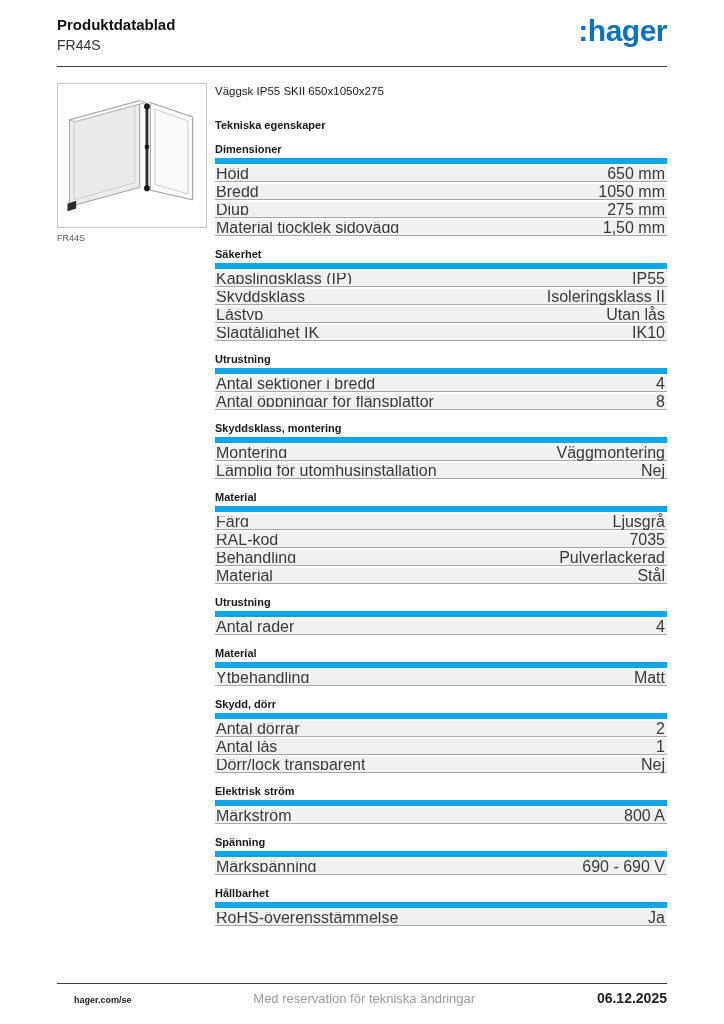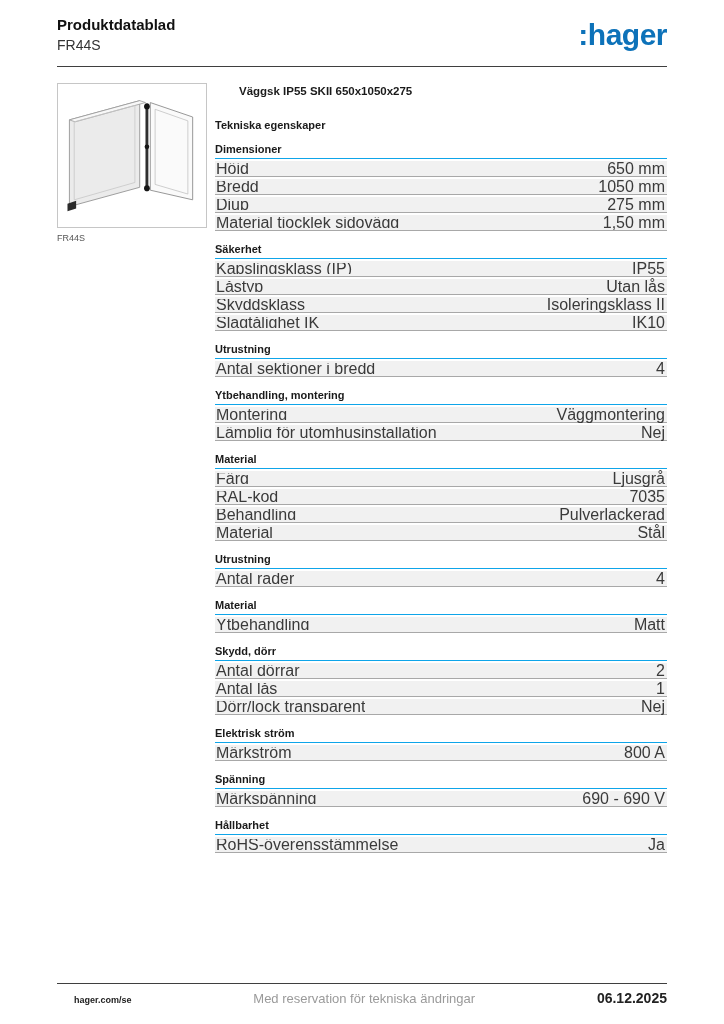--- a/index.html
+++ b/index.html
@@ -5,41 +5,41 @@
   * { margin:0; padding:0; box-sizing:border-box; }
   html,body { background:#e8e8e8; }
   body { font-family:"Liberation Sans", sans-serif; }
   .page {
     position:relative; width:724px; height:1024px; background:#ffffff;
     margin:0 auto; overflow:hidden; color:#1a1a1a;
   }
   .inner { padding:0 57px; }
 
   
-  .header { display:flex; justify-content:space-between; align-items:center; padding-top:16px; }
+  .header { display:flex; justify-content:space-between; align-items:flex-start; padding-top:16px; }
   .h-title { font-size:15px; font-weight:bold; color:#111; }
   .h-sub   { font-size:14px; color:#333; margin-top:4px; }
   .logo    { font-size:30px; font-weight:bold; line-height:1; letter-spacing:-0.5px; }
   .rule    { height:1px; background:#3f3f3f; }
   .header-rule { margin-top:13px; }
 
   
   .main { display:flex; margin-top:16px; }
   .aside { width:150px; flex:none; }
   .img-box { width:150px; height:145px; border:1px solid #c6c6c6; background:#fff;
              display:flex; align-items:center; justify-content:center; }
   .caption { font-size:9px; color:#555; margin-top:5px; }
 
   .specs { flex:1; padding-left:8px; min-width:0; }
-  .product-title    { font-size:11.5px; font-weight:bold; margin-top:2px;margin-left:24px; }
+  .product-title    { font-size:11.5px; font-weight:normal; margin-top:2px; }
   .product-subtitle { font-size:11px;  font-weight:bold; margin-top:22px; }
 
   .section { margin-top:12px; }
   .section-title { font-size:11px; font-weight:bold; line-height:13px; padding-bottom:2px;
-                   border-bottom:1px solid #0ea5e9; }
+                   border-bottom:6px solid #0ea5e9; }
   .spec-row { display:flex; justify-content:space-between; gap:10px;
               font-size:16px; line-height:11px; color:#3a3a3a;
               background:#f1f1f1; border-bottom:1px solid #a8a8a8;
               padding:2px 2px 2px 1px; margin-top:2px; }
   .spec-label { white-space:nowrap; overflow:hidden; text-overflow:ellipsis; }
   .spec-value { text-align:right; white-space:nowrap; }
 
   
   .footer { position:absolute; left:57px; right:57px; bottom:18px; }
   .footer-row { display:flex; justify-content:space-between; align-items:baseline; margin-top:6px;padding-left:17px; }
@@ -111,41 +111,45 @@
                 <span class="spec-value">1,50 mm</span>
               </div>
             </div>
             <div class="section">
               <div class="section-title">Säkerhet</div>
               <div class="spec-row">
                 <span class="spec-label">Kapslingsklass (IP)</span>
                 <span class="spec-value">IP55</span>
               </div>
               <div class="spec-row">
+                <span class="spec-label">Skyddsklass</span>
+                <span class="spec-value">Isoleringsklass II</span>
+              </div>
+              <div class="spec-row">
                 <span class="spec-label">Låstyp</span>
                 <span class="spec-value">Utan lås</span>
               </div>
               <div class="spec-row">
-                <span class="spec-label">Skyddsklass</span>
-                <span class="spec-value">Isoleringsklass II</span>
-              </div>
-              <div class="spec-row">
                 <span class="spec-label">Slagtålighet IK</span>
                 <span class="spec-value">IK10</span>
               </div>
             </div>
             <div class="section">
               <div class="section-title">Utrustning</div>
               <div class="spec-row">
                 <span class="spec-label">Antal sektioner i bredd</span>
                 <span class="spec-value">4</span>
               </div>
-            </div>
-            <div class="section">
-              <div class="section-title">Ytbehandling, montering</div>
+              <div class="spec-row">
+                <span class="spec-label">Antal öppningar för flänsplattor</span>
+                <span class="spec-value">8</span>
+              </div>
+            </div>
+            <div class="section">
+              <div class="section-title">Skyddsklass, montering</div>
               <div class="spec-row">
                 <span class="spec-label">Montering</span>
                 <span class="spec-value">Väggmontering</span>
               </div>
               <div class="spec-row">
                 <span class="spec-label">Lämplig för utomhusinstallation</span>
                 <span class="spec-value">Nej</span>
               </div>
             </div>
             <div class="section">

